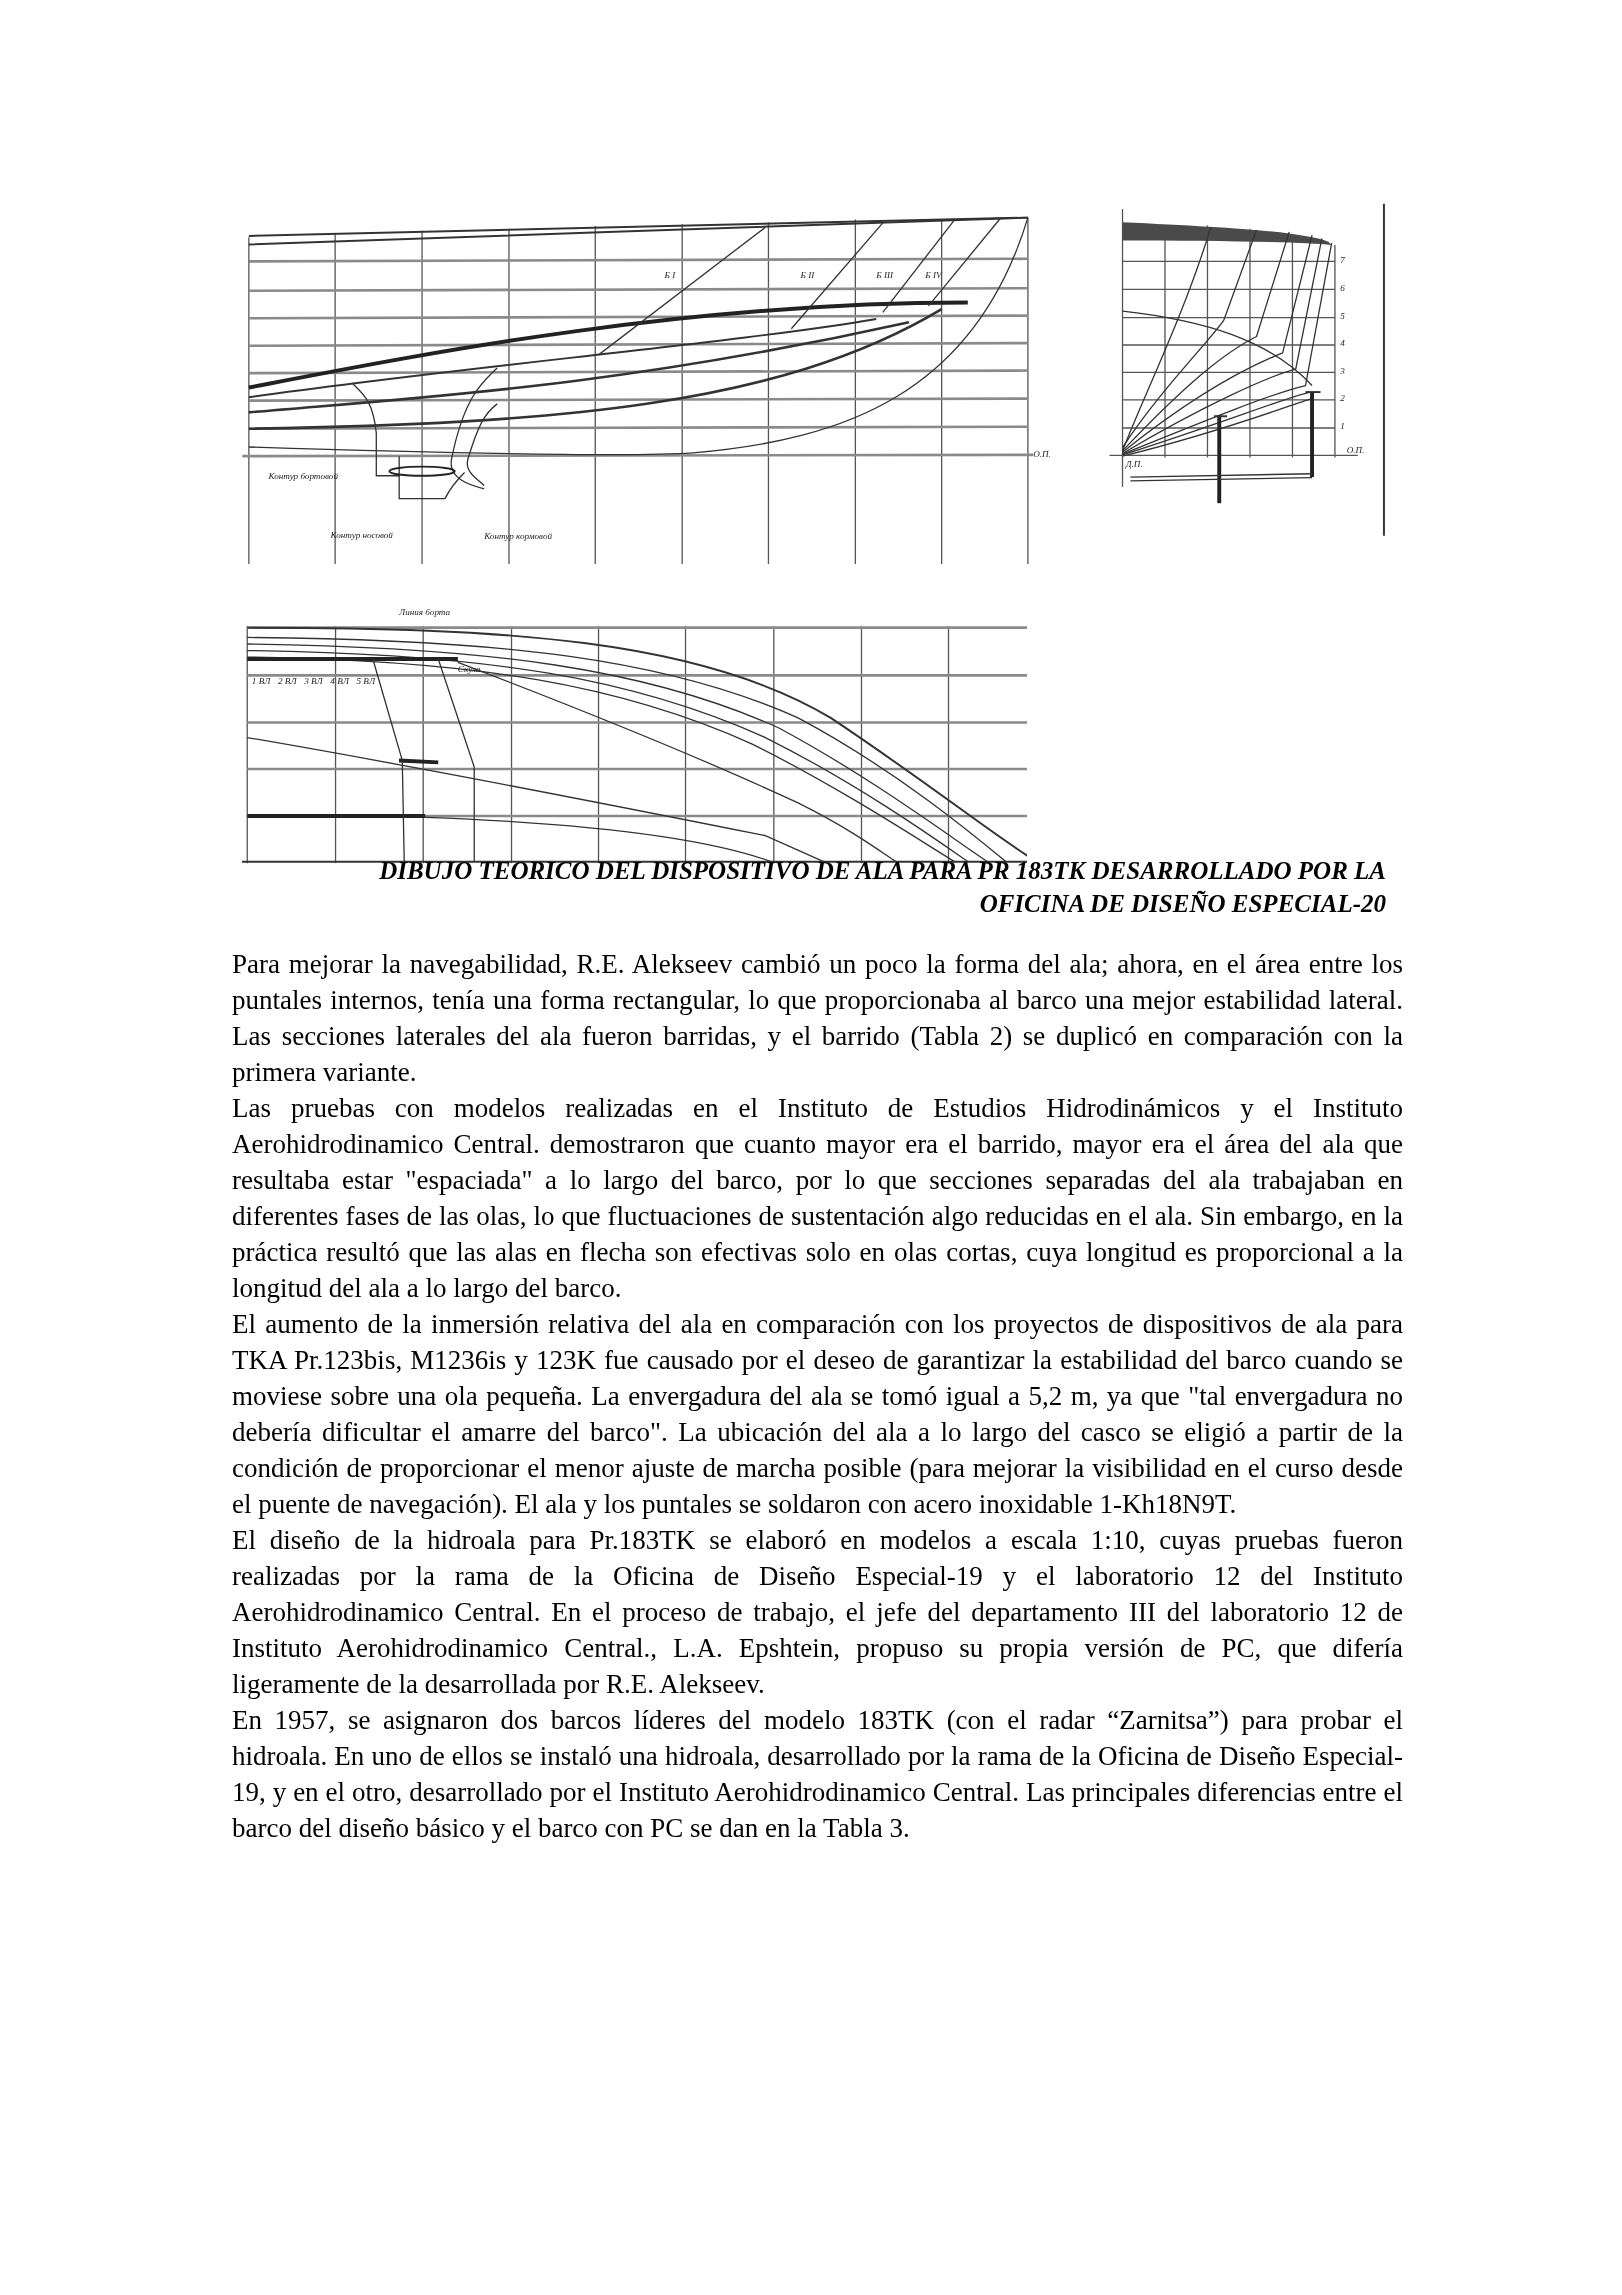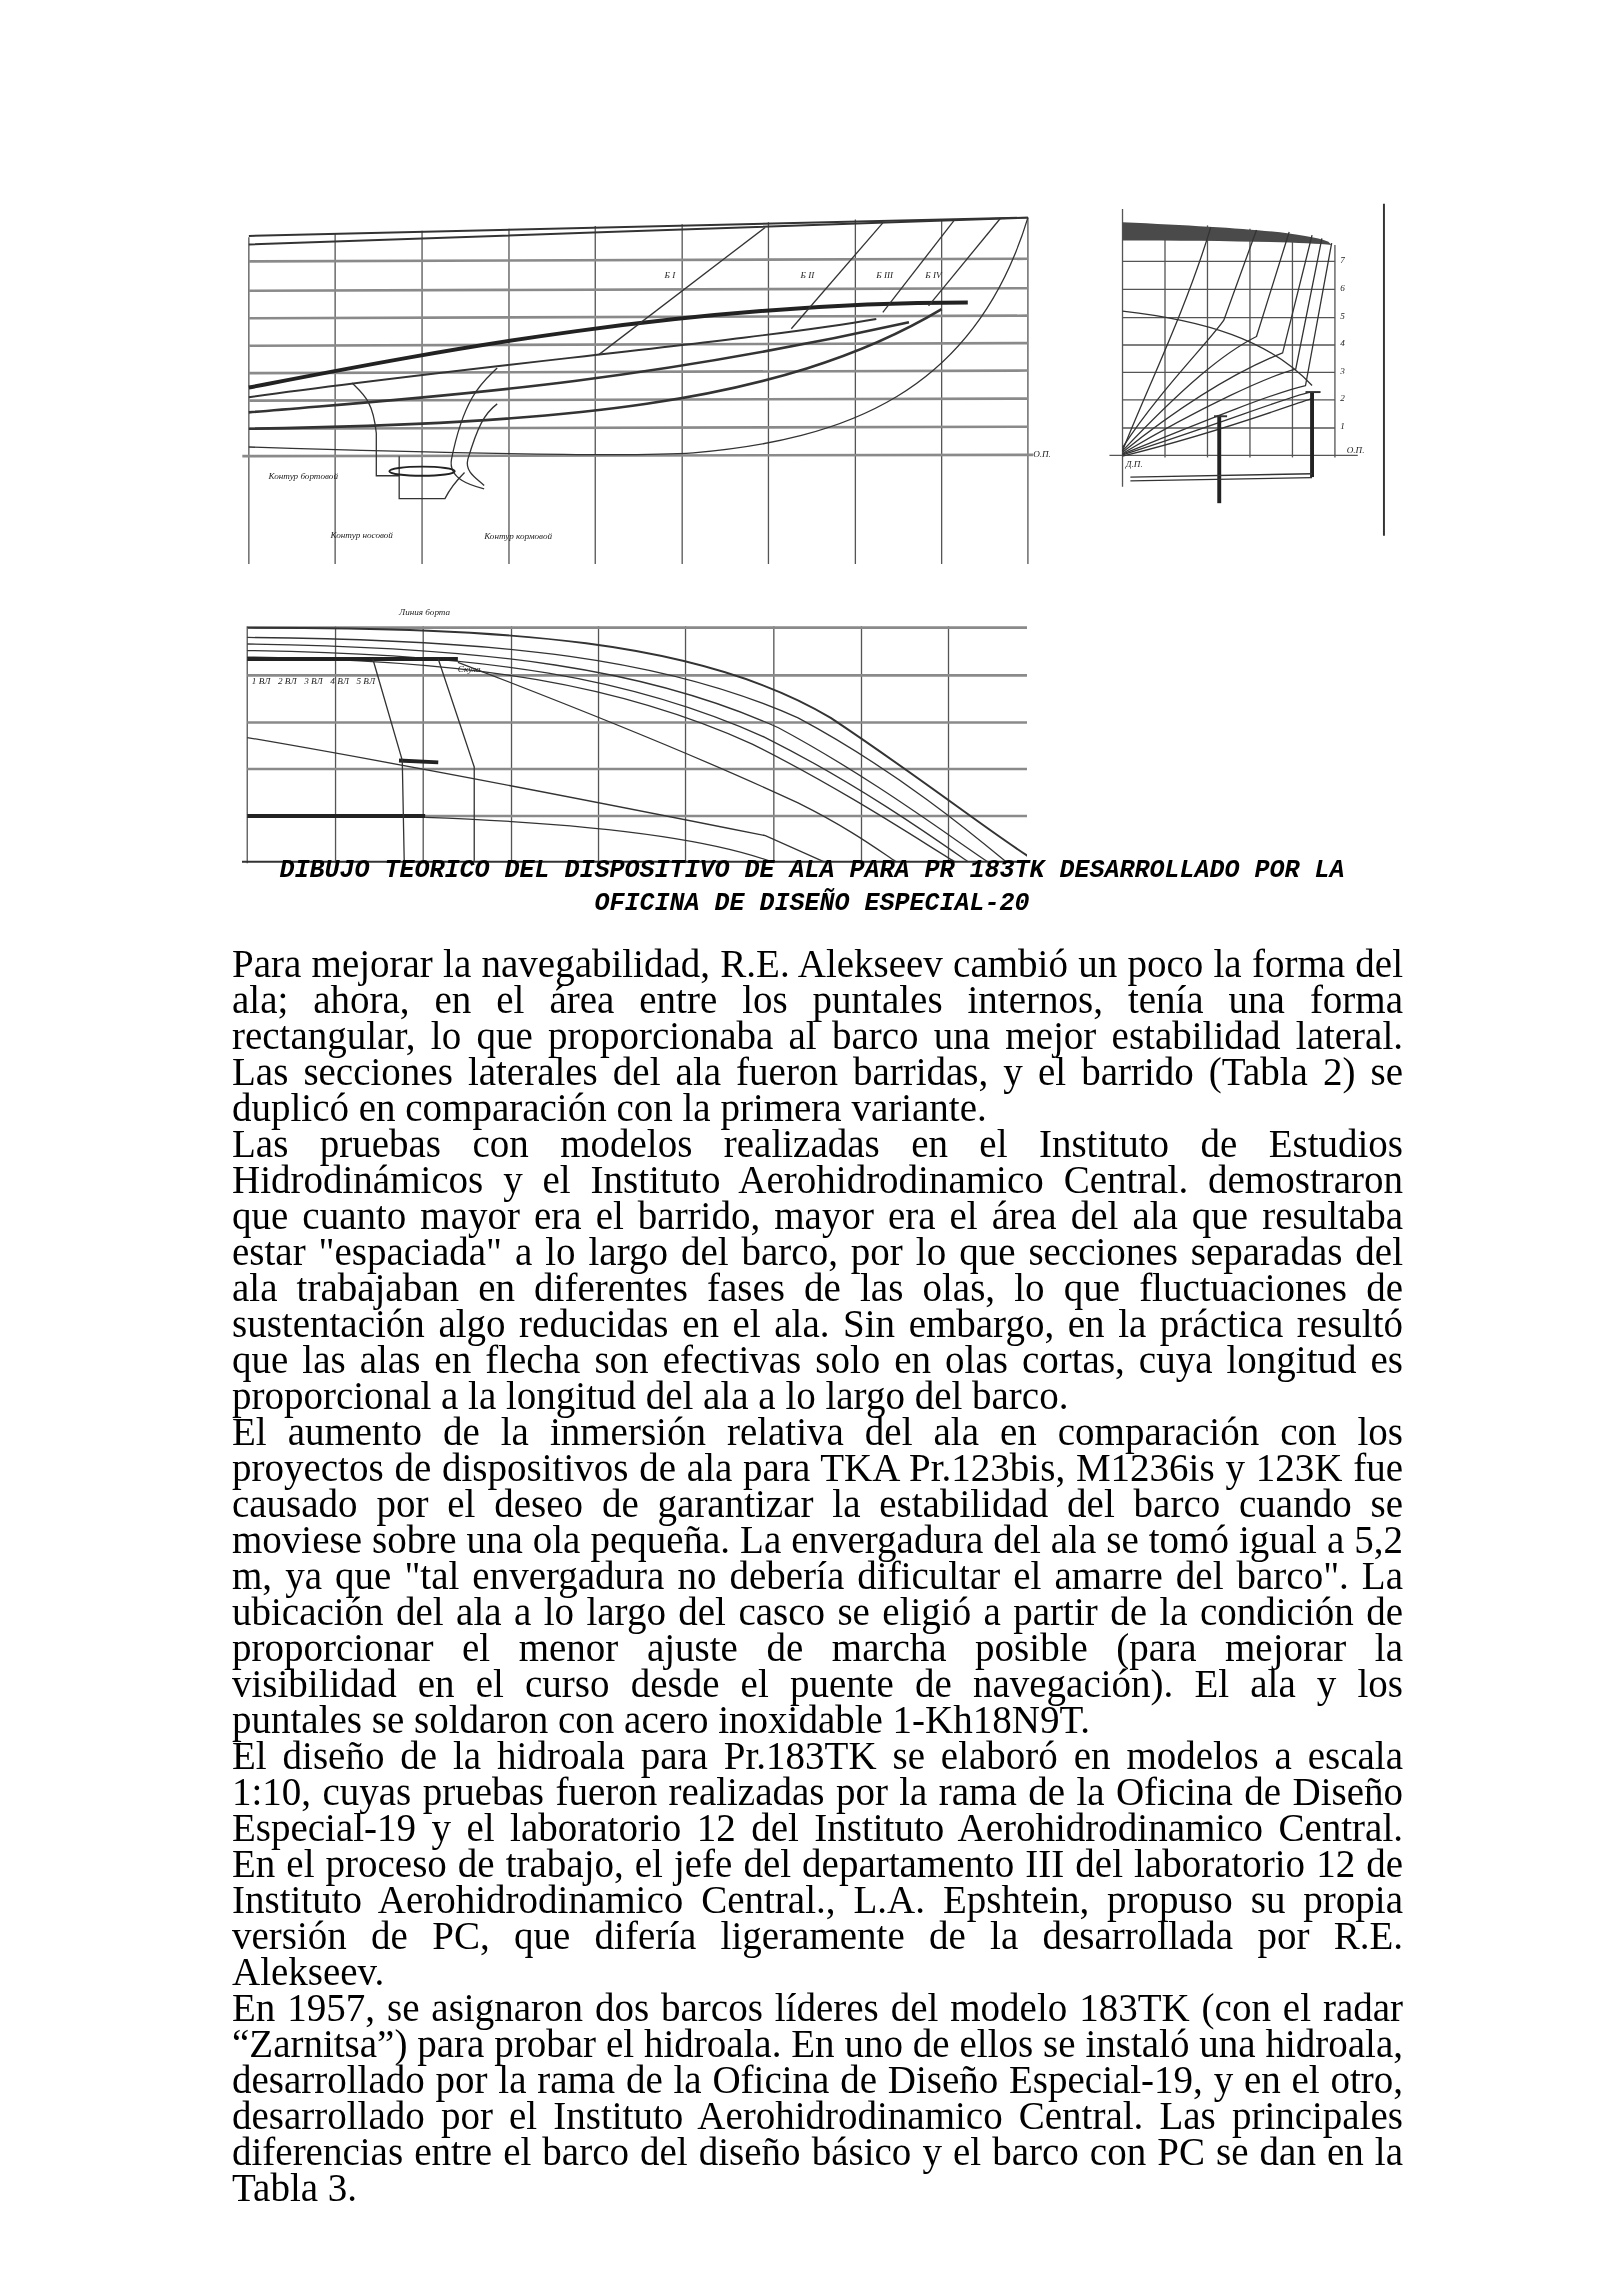--- a/index.html
+++ b/index.html
@@ -5,25 +5,25 @@
   html, body { margin: 0; padding: 0; background: #ffffff; }
   body { width: 1623px; height: 2295px; position: relative; overflow: hidden;
          font-family: "Liberation Serif", "DejaVu Serif", serif; color: #000; }
   .drawing { position: absolute; }
   .drawing svg { display: block; width: 100%; height: 100%; }
   .ln { stroke: #333; fill: none; }
   .grid { stroke: #555; stroke-width: 2; fill: none; }
   .gridh { stroke: #8a8a8a; stroke-width: 4; fill: none; }
   .thick { stroke: #222; stroke-width: 6; fill: none; }
   .tiny { font-family: "Liberation Serif", serif; font-style: italic; font-size: 14px; fill: #222; }
-  #caption { position: absolute; left: 249px; top: 854px; width: 1126px;
-             text-align: center; font-weight: bold; font-style: italic;
-             font-size: 25px; line-height: 33px; letter-spacing: 0px; font-family: Liberation Mono, monospace; }
+  #caption { position: absolute; left: 260px; top: 854px; width: 1126px;
+             text-align: right; font-weight: bold; font-style: italic;
+             font-size: 25px; line-height: 33px; letter-spacing: 0px; }
   #body-text { position: absolute; left: 232px; top: 946px; width: 1171px;
-               font-size: 39px; line-height: 36px; text-align: justify; }
+               font-size: 27px; line-height: 36px; text-align: justify; }
   #body-text p { margin: 0; }
   #body-text p.last-line-left { text-align-last: left; }
 </style>
 </head>
 <body>
 
 <div class="drawing" style="left:222px; top:198px; width:838px; height:366px;text-align:center;">
   <svg viewBox="0 0 1280 560">
 
     <g>

